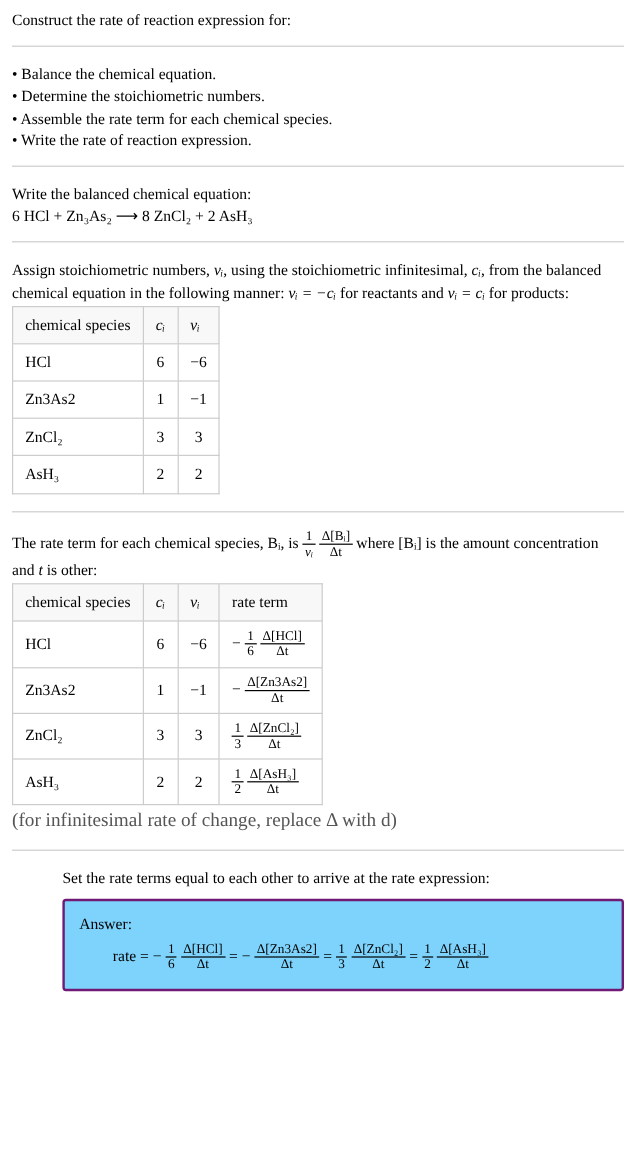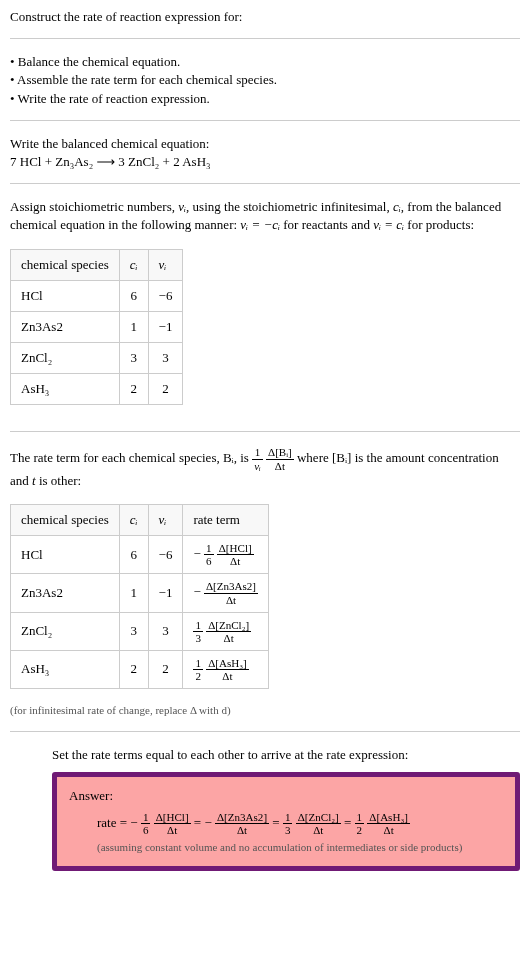--- a/index.html
+++ b/index.html
@@ -13,70 +13,71 @@
       line-height: 1.4;
     }
     .section {
       border-bottom: 1px solid #ccc;
       padding-bottom: 12px;
       margin-bottom: 14px;
     }
     .section:last-of-type { border-bottom: none; padding-left: 42px; }
     .plan-list { padding-left: 0; list-style: none; }
     .plan-list li { padding-left: 0; font-family: Liberation Serif, serif; }
-    .tbl { border-collapse: collapse; margin: 14px 0; }
+    .tbl { border-collapse: collapse; margin: 2px 0; }
     .tbl td, .tbl th {
       border: 1px solid #ccc;
       padding: 6px 10px;
       text-align: left;
       font-weight: normal;
     }
     .tbl th { background: #f8f8f8; font-family: Georgia, serif; }
     .tbl td.num { text-align: center; }
     .frac {
       display: inline-block;
       vertical-align: middle;
       text-align: center;
       font-size: 0.85em;
       line-height: 1.1;
     }
     .frac .num { display: block; border-bottom: 1px solid #000; padding: 0 2px; }
     .frac .den { display: block; padding: 0 2px; }
-    .note { font-size: 11px; color: #555; }
+    .note { font-size: 16px; color: #555; }
     .answer-box {
-      background: #fca5a5;
-      border: 5px solid #701a75;
+      background: #7dd3fc;
+      border: 2px solid #701a75;
       border-radius: 3px;
       padding: 10px 12px;
       margin-top: 8px;
     }
     .answer-box .lbl { font-weight: normal; margin-bottom: 6px; }
     .answer-box .eq { padding-left: 28px; margin-bottom: 4px; }
     .answer-box .disclaimer { font-size: 11px; color: #555; padding-left: 28px; }
     .inline { white-space: nowrap; }
     .italic { font-style: italic; }
   </style>
 </head>
 <body>
 
 <div class="section">
   <div>Construct the rate of reaction expression for:</div>
 </div>
 
 <div class="section">
   <ul class="plan-list">
     <li>• Balance the chemical equation.</li>
+    <li>• Determine the stoichiometric numbers.</li>
     <li>• Assemble the rate term for each chemical species.</li>
     <li>• Write the rate of reaction expression.</li>
   </ul>
 </div>
 
 <div class="section">
   <div>Write the balanced chemical equation:</div>
-  <div>7 HCl + Zn₃As₂  ⟶  3 ZnCl₂ + 2 AsH₃</div>
+  <div>6 HCl + Zn₃As₂  ⟶  8 ZnCl₂ + 2 AsH₃</div>
 </div>
 
 <div class="section">
   <div>
     <span>Assign stoichiometric numbers, </span><span class="italic">νᵢ</span><span>, using the stoichiometric infinitesimal, </span><span class="italic">cᵢ</span><span>, from the balanced chemical equation in the following manner: </span><span class="italic">νᵢ = −cᵢ</span><span> for reactants and </span><span class="italic">νᵢ = cᵢ</span><span> for products:</span>
   </div>
   <table class="tbl">
     <tbody>
         <tr>
       <th>chemical species</th>
@@ -176,15 +177,14 @@
       <span> = </span>
       <span>−</span>
       <span class="frac"><span class="num">Δ[Zn3As2]</span><span class="den">Δt</span></span>
       <span> = </span>
       <span class="frac"><span class="num">1</span><span class="den">3</span></span>
       <span class="frac"><span class="num">Δ[ZnCl₂]</span><span class="den">Δt</span></span>
       <span> = </span>
       <span class="frac"><span class="num">1</span><span class="den">2</span></span>
       <span class="frac"><span class="num">Δ[AsH₃]</span><span class="den">Δt</span></span>
     </div>
-    <div class="disclaimer">(assuming constant volume and no accumulation of intermediates or side products)</div>
   </div>
 </div>
 
 </body></html>

